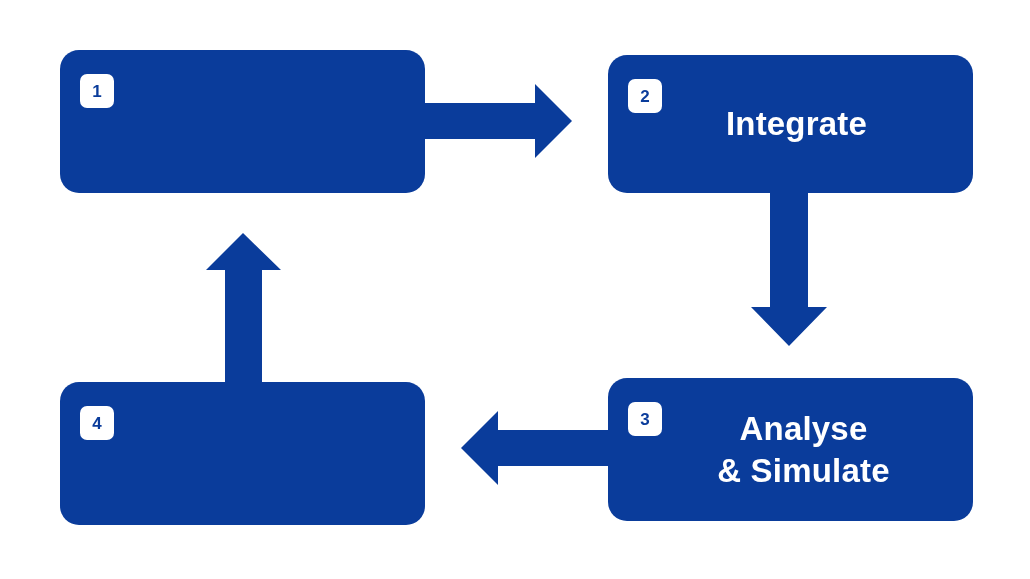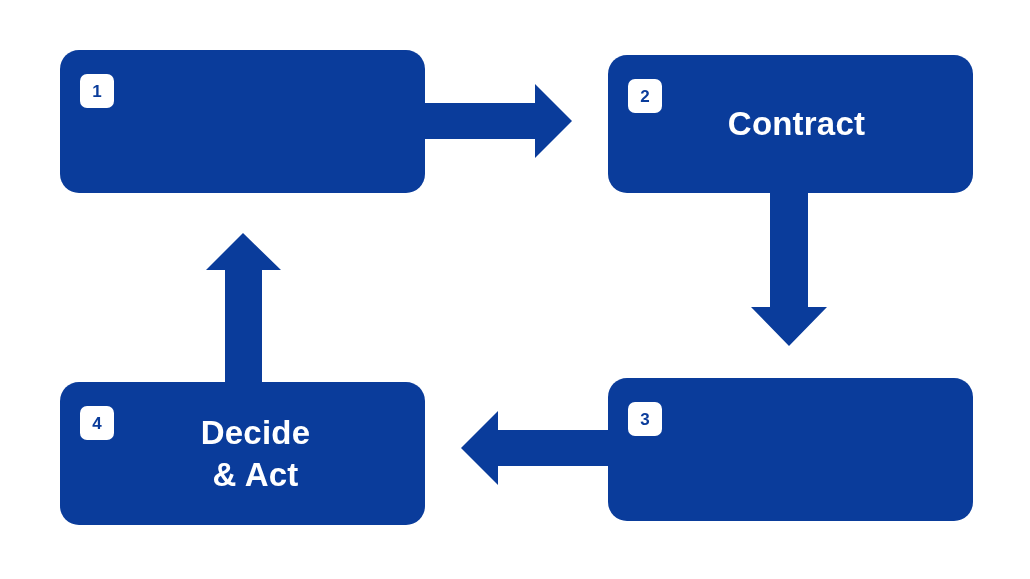--- a/index.html
+++ b/index.html
@@ -94,30 +94,30 @@
   <div class="node" id="node-1">
     <div class="badge">
       <span class="badge-num">1</span>
     </div>
   </div>
 
   <div class="node" id="node-2">
     <div class="badge">
       <span class="badge-num">2</span>
     </div>
-    <div class="node-label">Contract</div>
+    <div class="node-label">Integrate</div>
   </div>
 
   <div class="node" id="node-3">
     <div class="badge">
       <span class="badge-num">3</span>
     </div>
+    <div class="node-label">Analyse
+&amp; Simulate</div>
   </div>
 
   <div class="node" id="node-4">
     <div class="badge">
       <span class="badge-num">4</span>
     </div>
-    <div class="node-label">Decide
-&amp; Act</div>
   </div>
 
 </div>
 
 </body></html>

